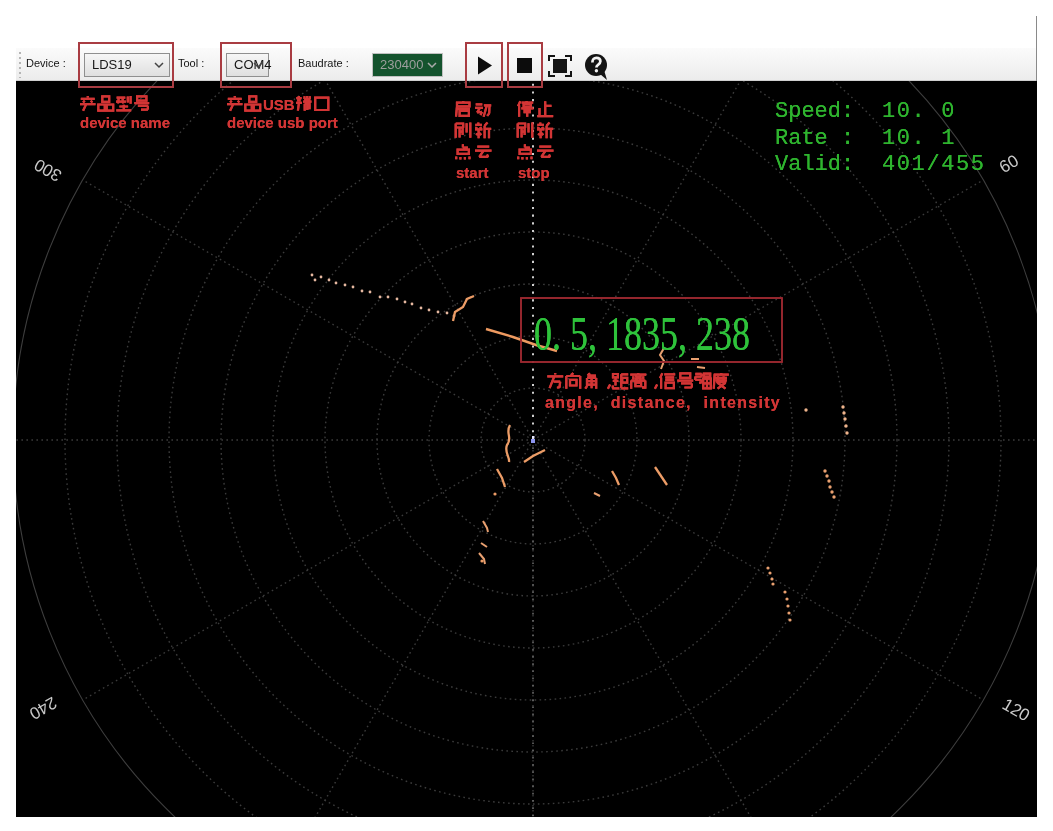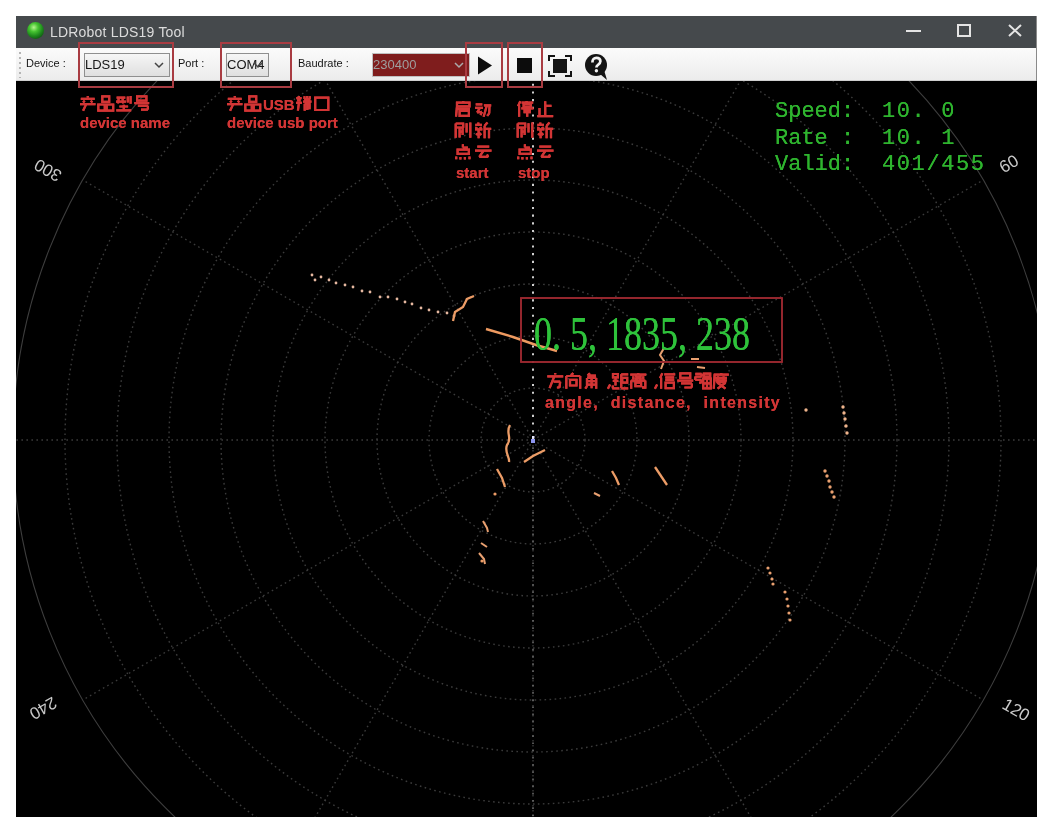--- a/index.html
+++ b/index.html
@@ -4,59 +4,50 @@
 body{width:1053px;height:831px;background:#fff;font-family:"Liberation Sans",sans-serif;position:relative;overflow:hidden}
 #win{position:absolute;left:16px;top:16px;width:1021px;height:801px;border:1px solid #8a8a8a;border-top:none;border-left:none}
 #tb{position:absolute;left:0;top:0;width:100%;height:32px;background:#45494c}
 #tb .ttl{position:absolute;left:34px;top:8px;font-size:14px;color:#dcdcdc;letter-spacing:.2px}
 #icon{position:absolute;left:11px;top:6px;width:17px;height:17px;border-radius:50%;
  background:radial-gradient(circle at 40% 32%,#b6f58e 0%,#46c431 28%,#1f8c1d 55%,#0c4d10 85%,#063307 100%)}
 #mini{position:absolute;left:890px;top:14px;width:15px;height:2px;background:#e4e4e4}
 #maxi{position:absolute;left:941px;top:8px;width:14px;height:13px;border:2px solid #e4e4e4}
 #tool{position:absolute;left:0;top:32px;width:100%;height:33px;background:linear-gradient(#fbfbfb,#ececec);border-bottom:1px solid #cfcfcf}
 .lab{position:absolute;top:41px;font-size:11px;color:#141414}
-.combo{position:absolute;top:37px;height:24px;border:1px solid #8f8f8f;background:linear-gradient(#f6f6f6,#dfdfdf);font-size:13px;color:#161616;line-height:22px;}
+.combo{position:absolute;top:37px;height:24px;border:1px solid #8f8f8f;background:linear-gradient(#f6f6f6,#dfdfdf);font-size:13px;color:#161616;line-height:22px;padding-left:7px}
 .combo svg{position:absolute;right:5px;top:8px}
 .rr{position:absolute;border:2px solid #a93c42;z-index:5}
 #cv{position:absolute;left:0;top:65px;width:1021px;height:736px;background:#000}
 .gc{fill:none;stroke:#3b3b3b;stroke-width:1.4;stroke-dasharray:1.6 3.4}
 .al{fill:#c9c9c9;font-size:17px;font-family:"Liberation Sans",sans-serif;text-anchor:middle}
 .pl{fill:none;stroke:#ec9c66;stroke-width:2.3}
 .pl2{fill:none;stroke:#e9a070;stroke-width:2}
 .rt{fill:'#d23535'.strip("'")}
 text.rt{fill:#d23535;font-size:15px;font-weight:bold;font-family:"Liberation Sans",sans-serif}
 .gt{fill:#2eb42e;font-size:22px;font-family:"Liberation Mono",monospace}
 .gtv{letter-spacing:1.6px}
 .gb{fill:#2ec23a;font-size:36px;font-family:"Liberation Serif",serif}
 </style></head><body>
 <div id="win">
- <div id="tb">
-      <div id="icon"></div>
-      <div class="ttl">LDRobot LDS19 Tool</div>
-  <div id="mini"></div>
-      <div id="maxi"></div>
-  <svg style="position:absolute;left:992px;top:8px" width="14" height="13">
-        <path d="M1 1L13 12M13 1L1 12" stroke="#e4e4e4" stroke-width="2"></path>
-      </svg>
- </div>
  <div id="tool">
   <svg style="position:absolute;left:2px;top:4px" width="4" height="26">
         <line x1="2" y1="0" x2="2" y2="26" stroke="#b5b5b5" stroke-width="2" stroke-dasharray="2 3"></line>
       </svg>
  </div>
  <div class="lab" style="left:10px">Device :</div>
  <div class="combo" style="left:68px;width:86px">LDS19<svg width="10" height="7">
         <path d="M1 1L5 5L9 1" stroke="#444" stroke-width="1.5" fill="none"></path>
       </svg></div>
- <div class="lab" style="left:162px">Port :</div>
+ <div class="lab" style="left:162px">Tool :</div>
  <div class="combo" style="left:210px;width:43px">COM4<svg width="10" height="7">
         <path d="M1 1L5 5L9 1" stroke="#444" stroke-width="1.5" fill="none"></path>
       </svg></div>
  <div class="lab" style="left:282px">Baudrate :</div>
- <div class="combo" style="left:356px;width:98px;background:#7f1d1d;border-color:#c0c0c0;color:#9e9e9e">230400<svg width="10" height="7">
+ <div class="combo" style="left:356px;width:71px;background:#14532d;border-color:#c0c0c0;color:#9e9e9e">230400<svg width="10" height="7">
         <path d="M1 1L5 5L9 1" stroke="#ababab" stroke-width="1.5" fill="none"></path>
       </svg></div>
  <svg style="position:absolute;left:461px;top:40px;z-index:6" width="16" height="19">
       <path d="M1 0.5L15 9.5L1 18.5Z" fill="#0c0c0c"></path>
     </svg>
  <div style="position:absolute;left:501px;top:42px;width:15px;height:15px;background:#0c0c0c;z-index:6"></div>
  <svg style="position:absolute;left:532px;top:39px" width="24" height="22">
    <rect x="5" y="4" width="14" height="14" fill="#141414"></rect>
    <path d="M1 6V1H7M17 1H23V6M23 16V21H17M7 21H1V16" stroke="#141414" stroke-width="2" fill="none"></path>
  </svg>

